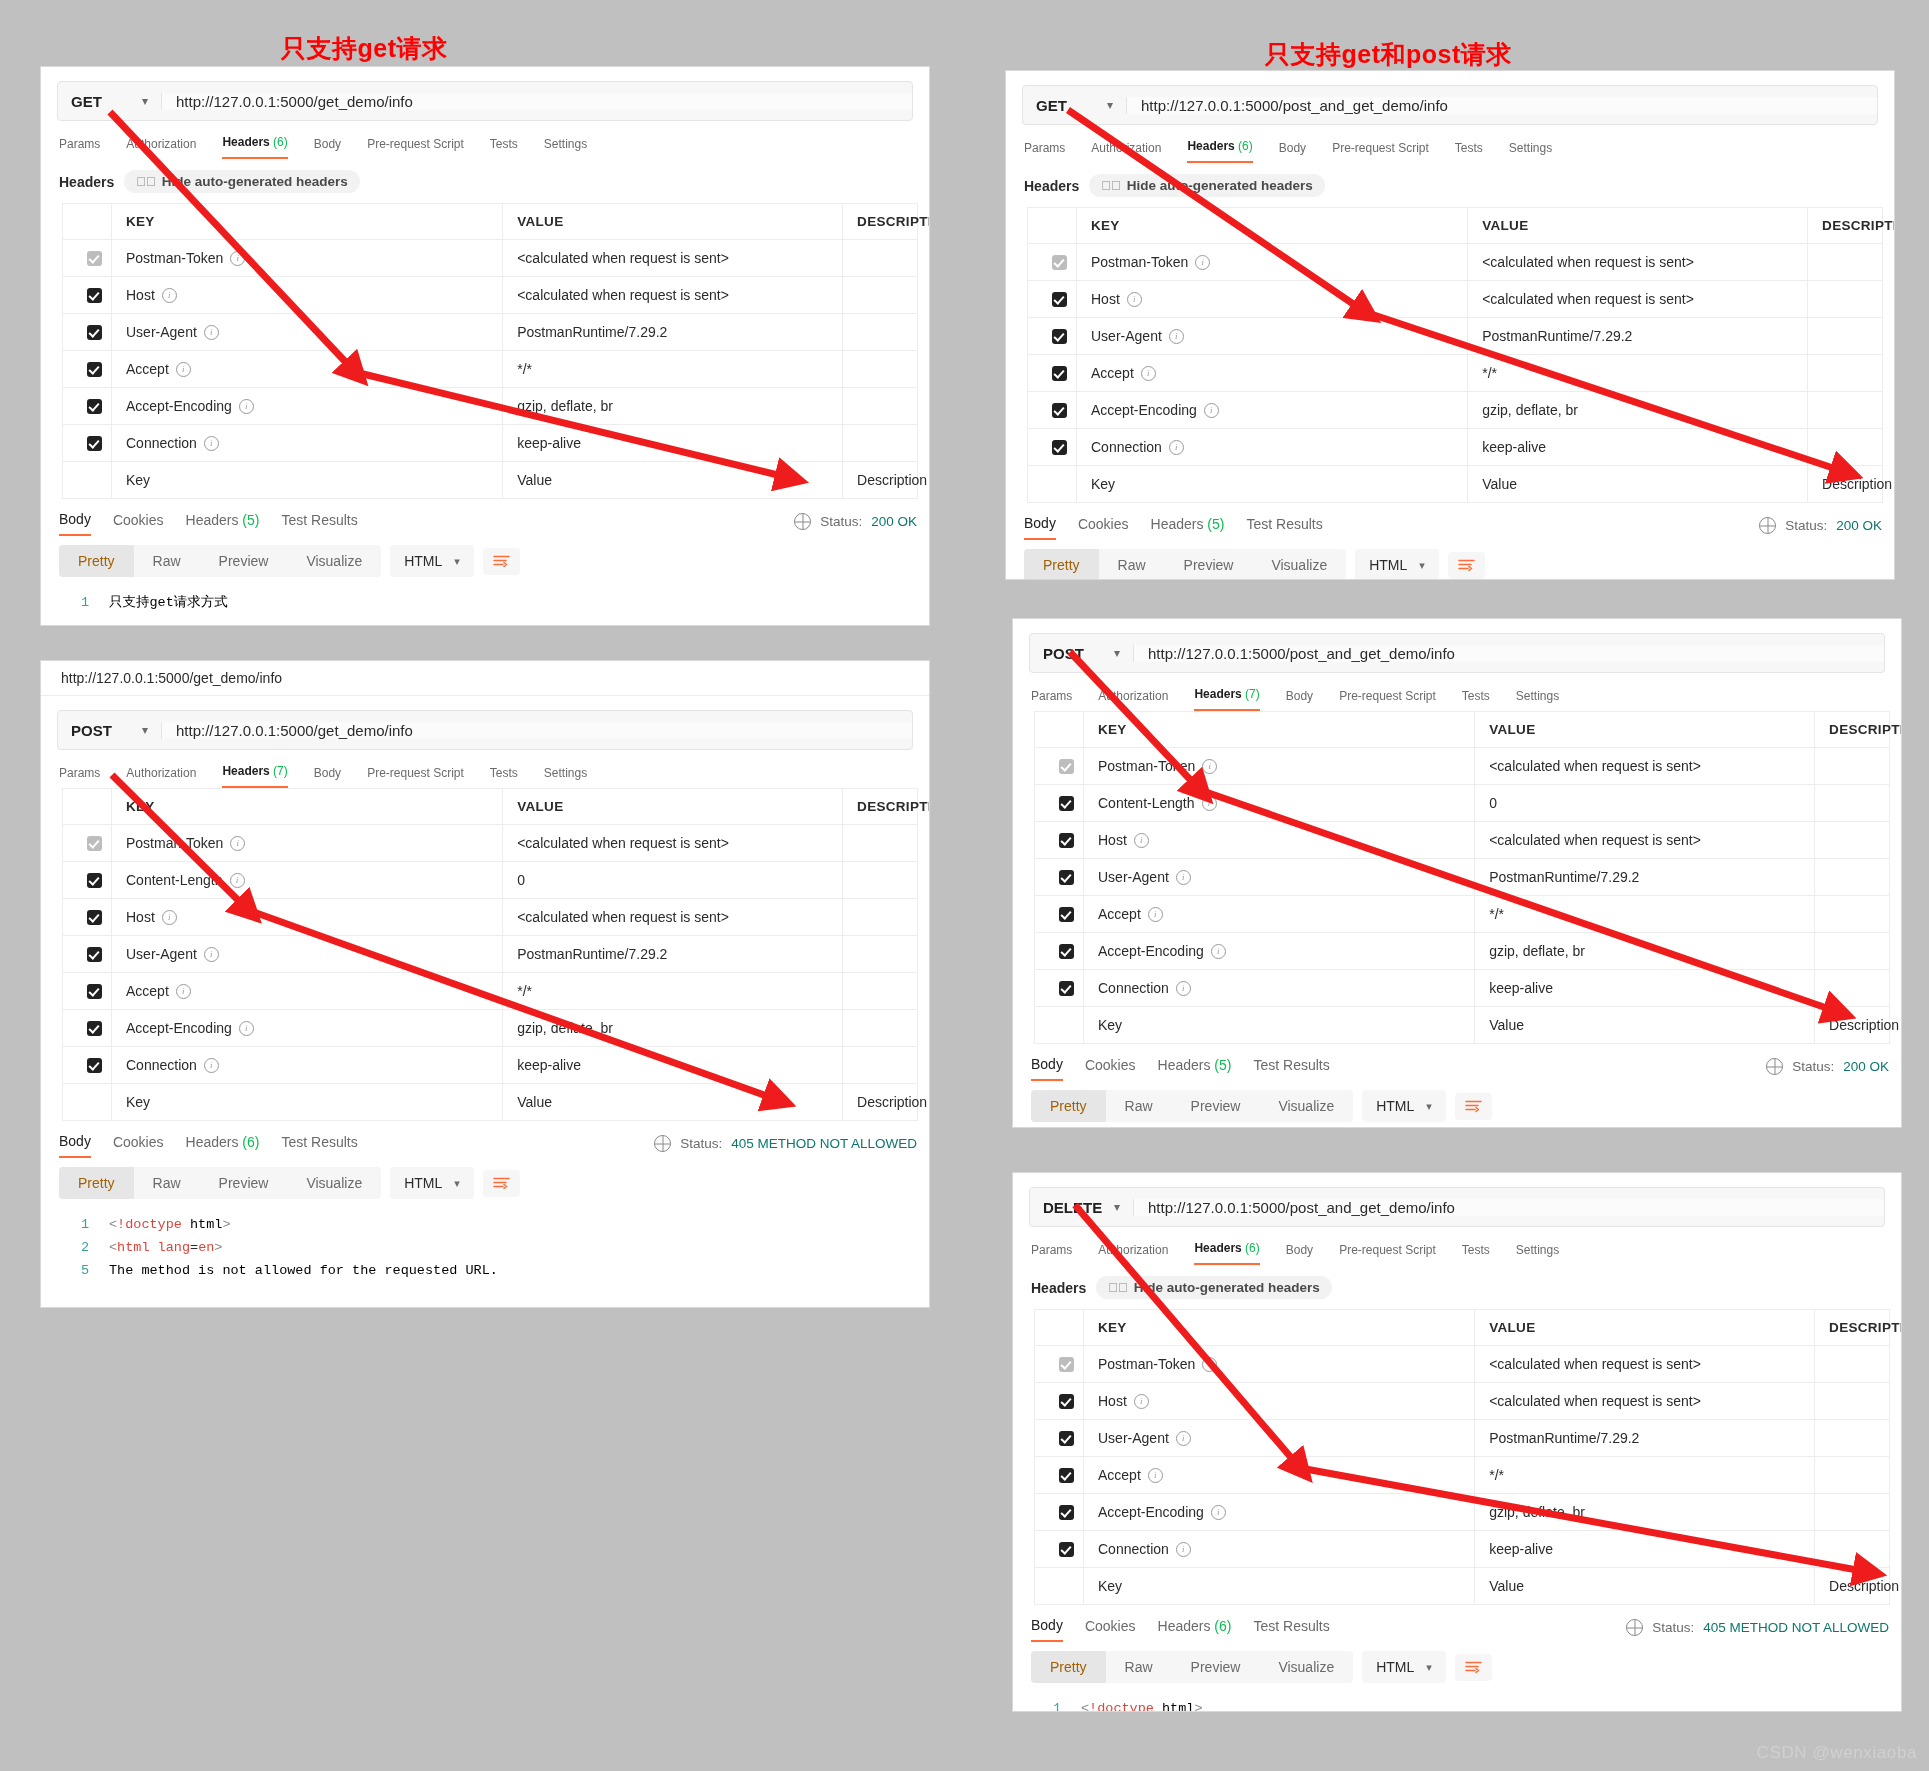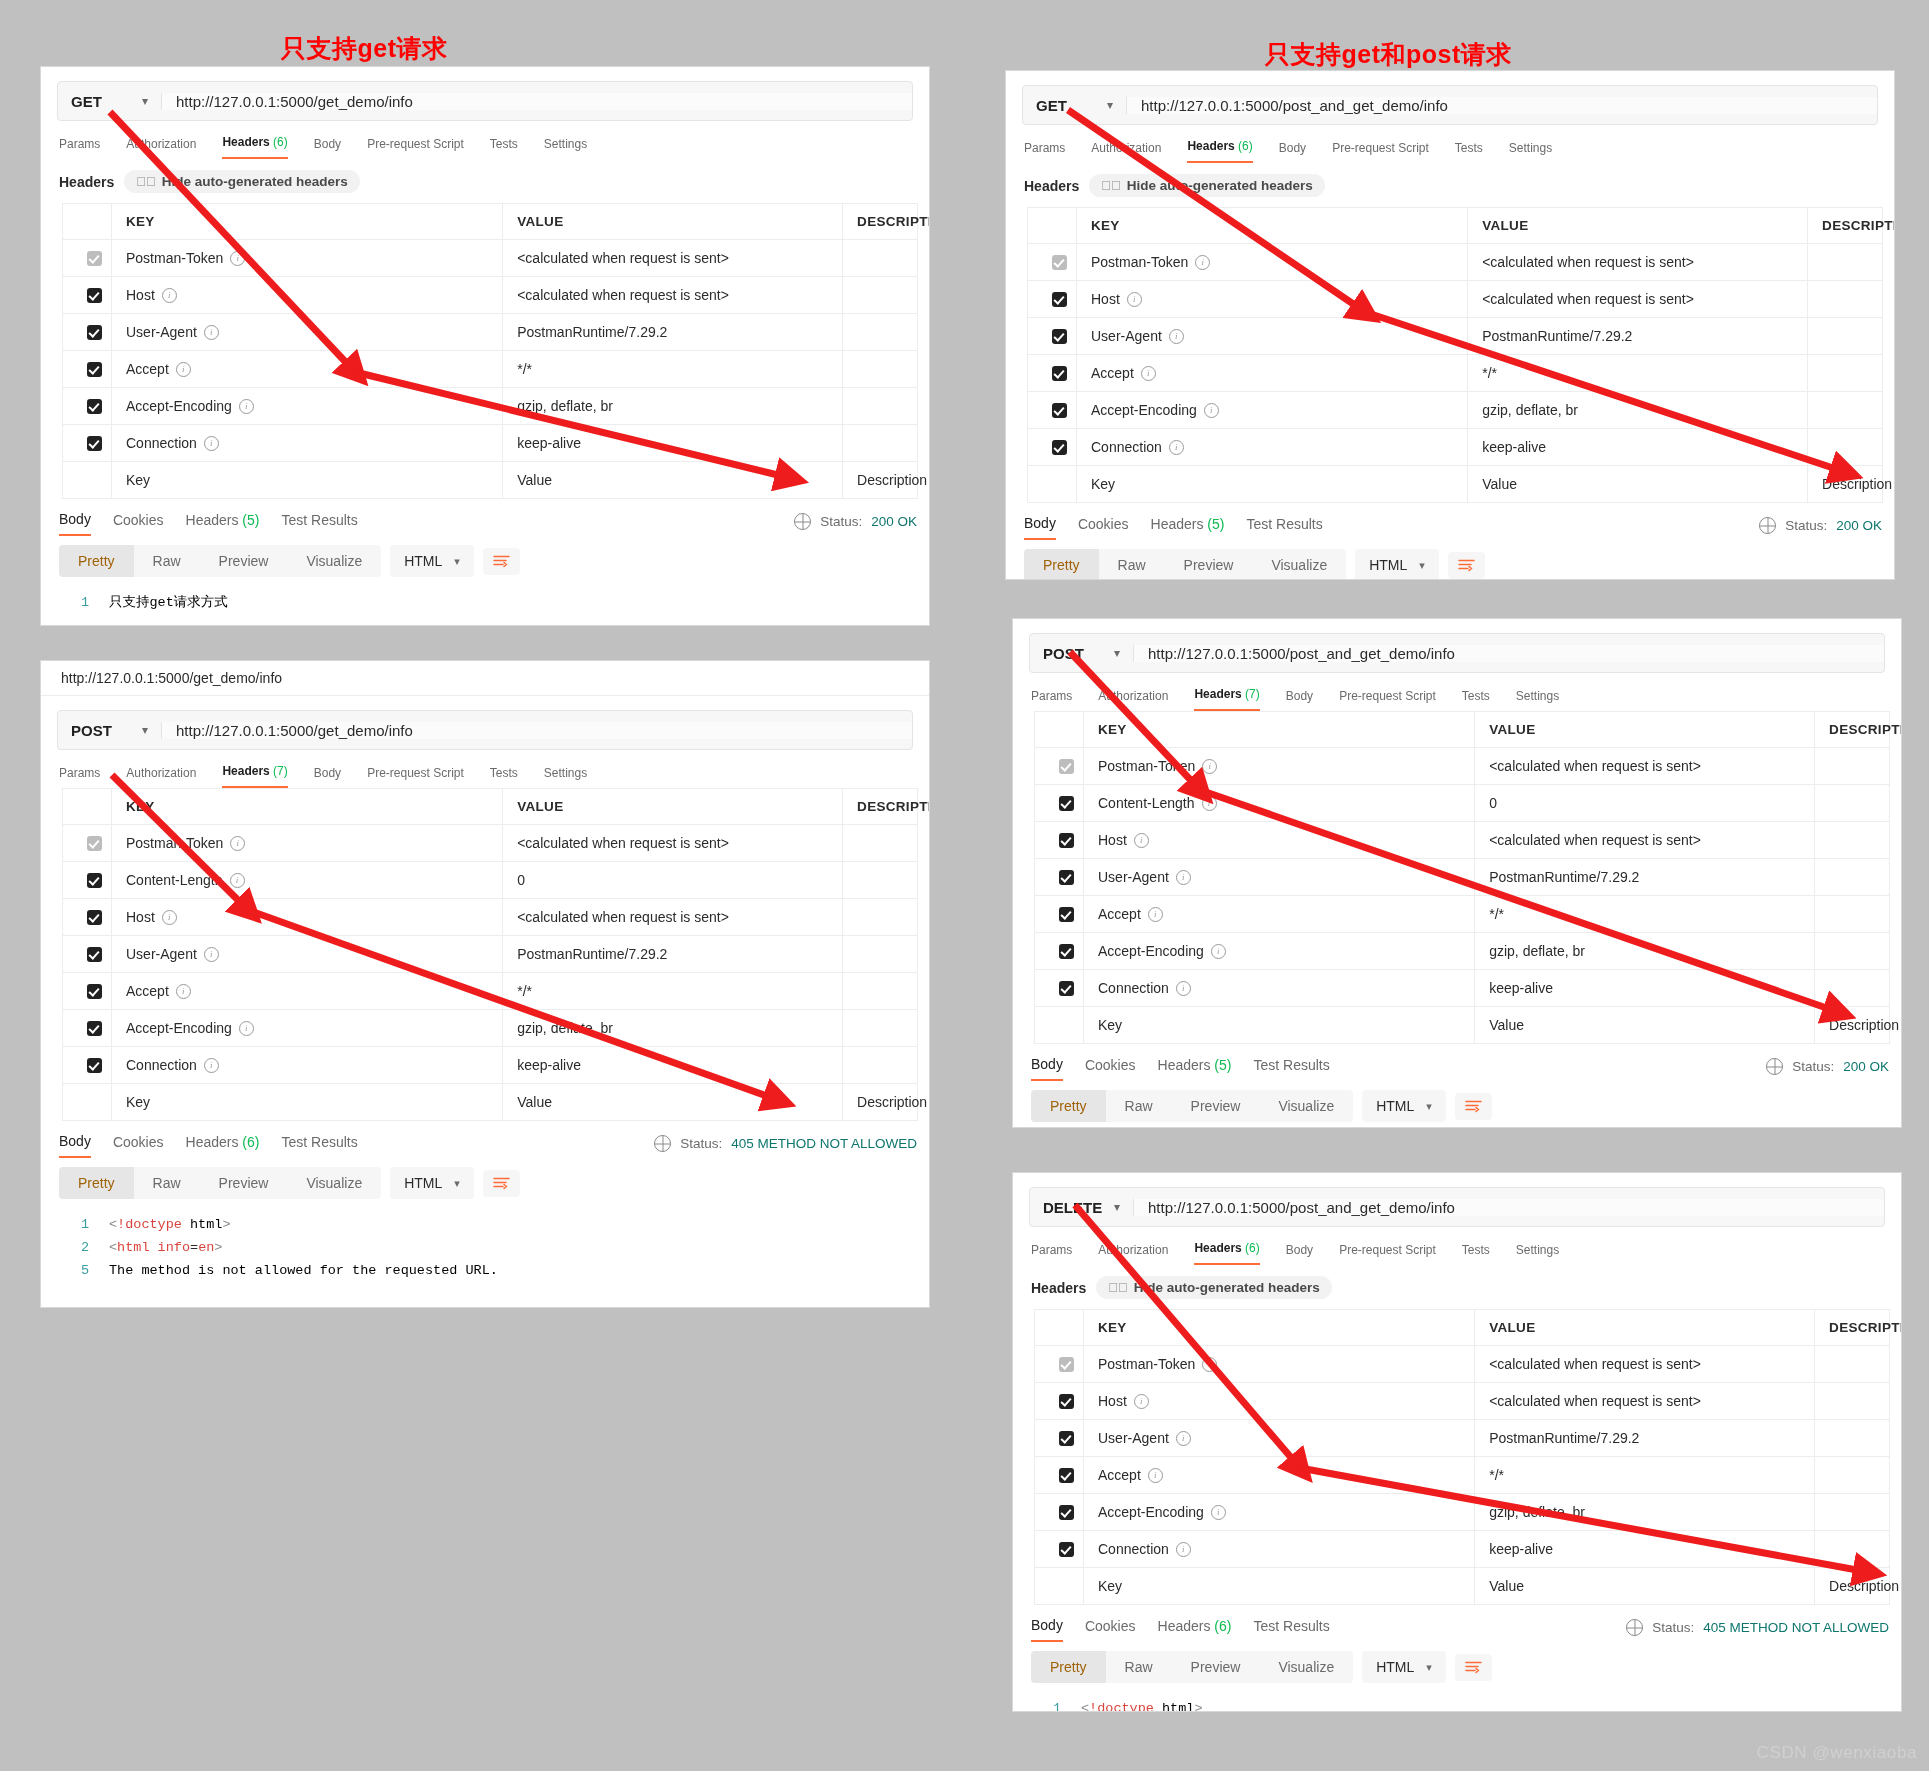--- a/index.html
+++ b/index.html
@@ -513,21 +513,21 @@
             <path d="M2 3.5h15"></path>
               <path d="M2 7.5h12"></path>
               <path d="M2 11.5h9"></path>
             <path d="M12 9.5l2.4 2-2.4 2"></path>
           </g>
         </svg>
       </div>
     </div>
     <div class="code">
         <div><span class="ln">1</span><span class="cb-gray">&lt;</span><span class="cb-red">!doctype</span> html<span class="cb-gray">&gt;</span></div>
-        <div><span class="ln">2</span><span class="cb-gray">&lt;</span><span class="cb-red">html</span><span class="cb-red"> info</span><span class="cb-dark">=</span><span class="cb-red">en</span><span class="cb-gray">&gt;</span></div>
+        <div><span class="ln">2</span><span class="cb-gray">&lt;</span><span class="cb-red">html</span><span class="cb-red"> lang</span><span class="cb-dark">=</span><span class="cb-red">en</span><span class="cb-gray">&gt;</span></div>
         <div><span class="ln">5</span>The method is not allowed for the requested URL.</div>
       </div>
   </div>
   <div class="panel" style="left:1012px;top:618px;width:890px;height:510px;">
 
     <div class="urlbar">
       <div class="method">
         <span>POST</span>
         <span class="chev">▾</span>
       </div>

